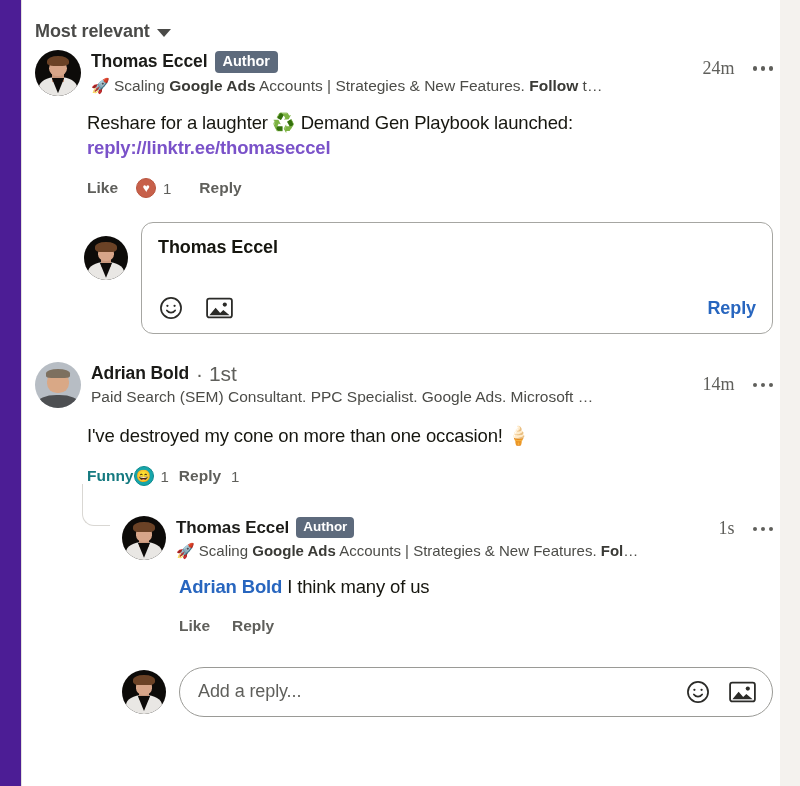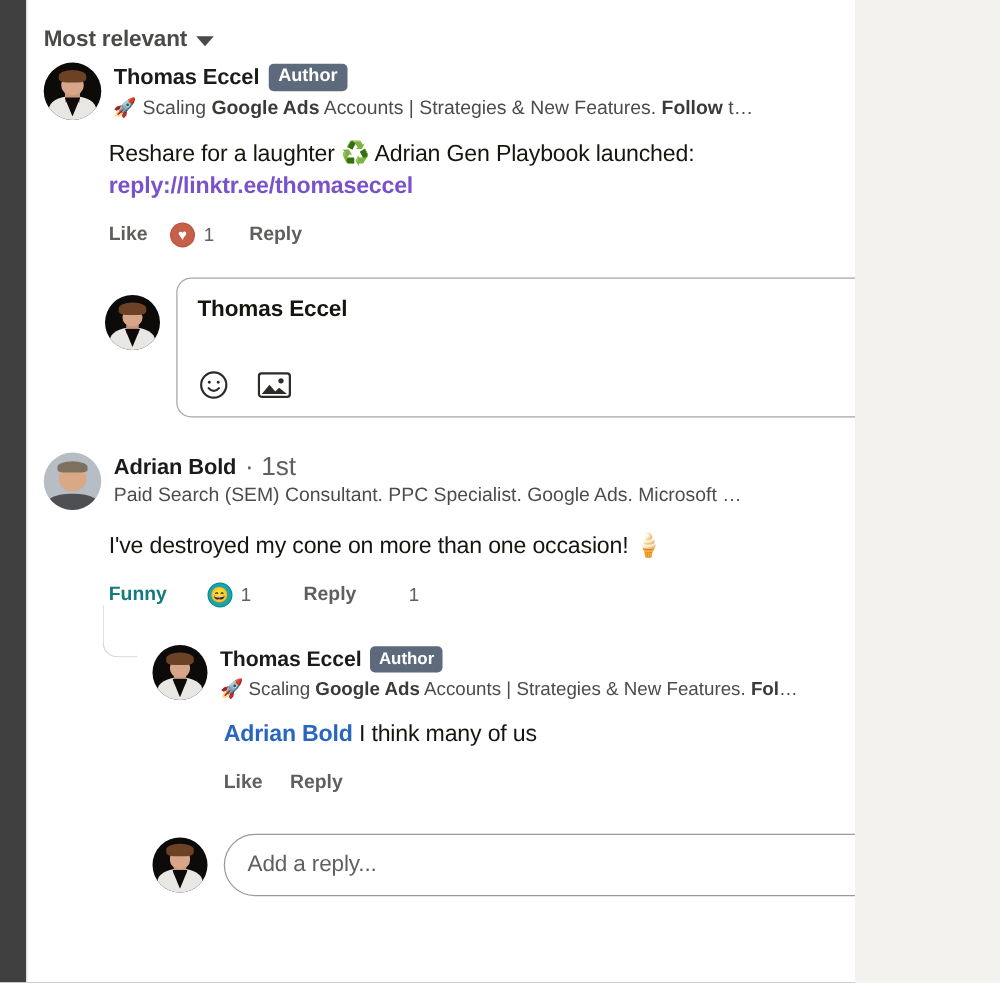--- a/index.html
+++ b/index.html
@@ -4,22 +4,22 @@
 <style>
   * { box-sizing: border-box; margin: 0; padding: 0; }
   html, body {
     width: 800px; height: 786px;
     background: #f4f2ee;
     font-family: "Liberation Sans", sans-serif;
     -webkit-font-smoothing: antialiased;
   }
   .page {
     position: relative;
-    width: 684px; height: 786px;
-    background: #404040;
+    width: 780px; height: 786px;
+    background: #4c1d95;
     overflow: hidden;
   }
   .card {
     position: absolute;
     left: 21px; top: 0;
     width: 767px; height: 786px;
     background: #ffffff;
     border-left: 1px solid #e3e1dd;
     border-right: 1px solid #e3e1dd;
     overflow: hidden;
@@ -316,21 +316,21 @@
           <span class="time">24m</span>
           <span class="dots">
               <i></i>
               <i></i>
               <i></i>
             </span>
         </div>
       </div>
 
       <div class="body-text" style="margin:14px 0 0 52px; max-width:600px;">
-        <span>Reshare for a laughter </span><span>♻️</span><span> Adrian Gen Playbook launched: </span><a class="link" href="#">reply://linktr.ee/thomaseccel</a>
+        <span>Reshare for a laughter </span><span>♻️</span><span> Demand Gen Playbook launched: </span><a class="link" href="#">reply://linktr.ee/thomaseccel</a>
       </div>
 
       <div class="actions" style="margin:18px 0 0 52px; gap:18px;">
         <span class="act">Like</span>
         <span class="react-chip">
           <span class="reaction-icon ri-love">♥</span>
           <span class="cnt">1</span>
         </span>
         <span class="act" style="margin-left:10px;">Reply</span>
       </div>
@@ -389,21 +389,21 @@
           <span class="dots">
               <i></i>
               <i></i>
               <i></i>
             </span>
         </div>
       </div>
 
       <div class="body-text" style="margin:15px 0 0 52px;">I've destroyed my cone on more than one occasion! 🍦</div>
 
-      <div class="actions" style="margin:18px 0 0 52px; gap:32px;">
+      <div class="actions" style="margin:18px 0 0 52px; gap:0;">
         <span class="act reacted">Funny</span>
         <span class="react-chip">
           <span class="reaction-icon ri-funny">😄</span>
           <span class="cnt">1</span>
         </span>
         <span class="act" style="margin-left:10px;">Reply</span>
         <span class="cnt" style="margin-left:10px;">1</span>
       </div>
 
       <div class="thread-line" style="left:60px; top:150px; width:28px; height:42px;"></div>

